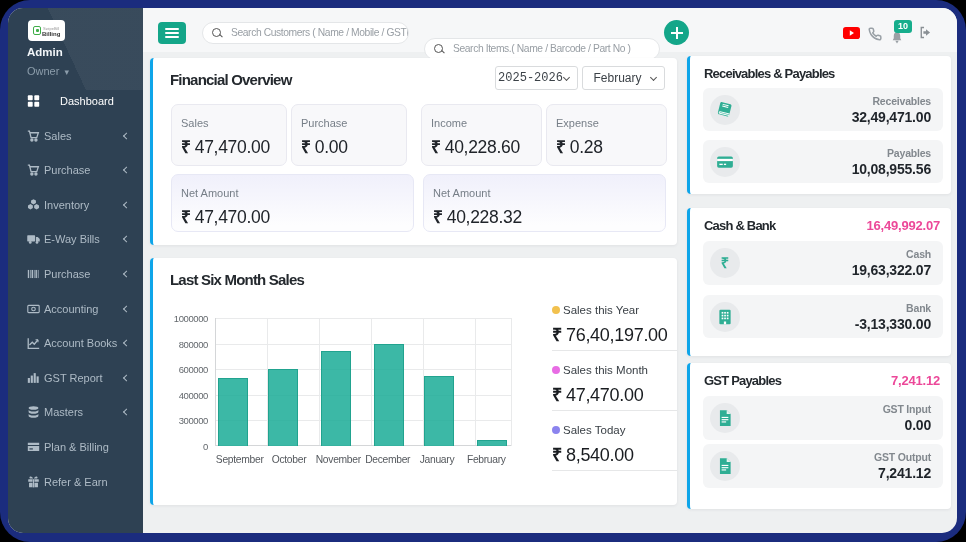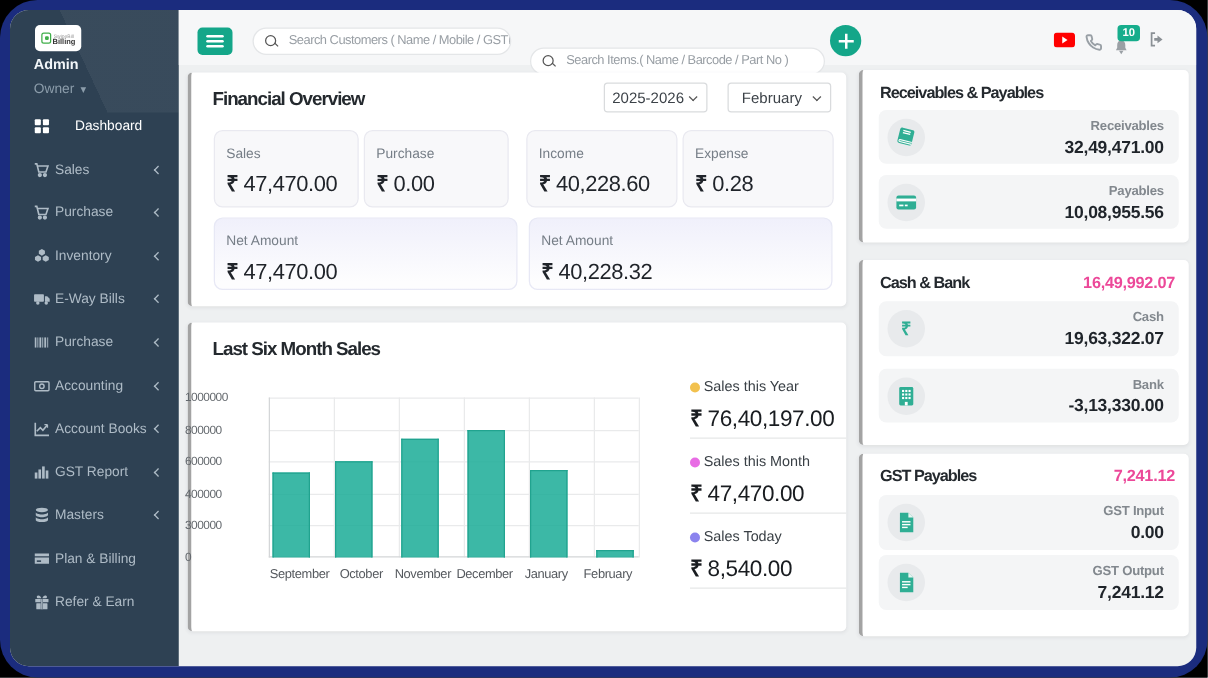--- a/index.html
+++ b/index.html
@@ -38,39 +38,39 @@
 .srch .mg:before { content:""; position:absolute; left:0; top:0; width:7px; height:7px; border:1.3px solid #555; border-radius:50%; }
 .srch .mg:after { content:""; position:absolute; left:7px; top:7px; width:3.5px; height:1.3px; background:#555; transform:rotate(45deg); }
 .srch span { position:absolute; left:28px; top:0; white-space:nowrap; }
 .s1 { left:59px; width:207px; }
 .s2 { left:281px; width:236px;margin-top:16px; }
 .plusbtn { position:absolute; left:521px; top:12px; width:25px; height:25px; background:#14a689; border-radius:50%; }
 .plusbtn:before { content:""; position:absolute; left:6.5px; top:11.5px; width:12px; height:2px; background:#fff; }
 .plusbtn:after { content:""; position:absolute; left:11.5px; top:6.5px; width:2px; height:12px; background:#fff; }
 .tico { position:absolute; top:0; }
 
-.card { position:absolute; background:#fff; border-radius:4px; border-left:3px solid #a3a3a3;
+.card { position:absolute; background:#fff; border-radius:4px; border-left:3px solid #0ea5e9;
   box-shadow:0 1px 3px rgba(60,70,80,0.08); }
 .card .ttl { position:absolute; font-size:15px; font-weight:bold; color:#24292e; letter-spacing:-0.8px; }
 
 .fo { left:142px; top:50px; width:527px; height:187px; }
 .sbox { position:absolute; background:#f8f8fa; border:1px solid #e9e9f0; border-radius:7px; }
 .sbox .l { position:absolute; left:9px; top:12px; font-size:11px; color:#767e87; }
 .sbox .v { position:absolute; left:9px; top:29px; font-size:17.5px; color:#20242a; font-weight:normal; letter-spacing:-0.3px; }
 .sbox .v .rs { margin-right:4px; font-weight:bold; }
 .net { background:linear-gradient(180deg,#f0f0fb 0%, #fdfdfe 90%); border:1px solid #e7e8f5; }
 .sel { position:absolute; top:8px; height:24px; background:#fff; border:1px solid #d9dbdd; border-radius:3px;
   font-size:12px; color:#3c4248; text-align:center; line-height:22px; padding-right:12px; }
 .sel .ar { position:absolute; right:8px; top:8px; width:5px; height:5px; border-left:1.3px solid #555; border-bottom:1.3px solid #555; transform:rotate(-45deg); }
 
 .chart { left:142px; top:250px; width:527px; height:247px; }
 .plot { position:absolute; left:62px; top:60px; width:296px; height:128px; border-left:1px solid #d4d6d8; border-bottom:1px solid #d4d6d8; }
 .gl { position:absolute; background:#e9eaeb; }
 .bar { position:absolute; bottom:0; width:30px; background:rgba(26,171,150,0.85); border:1.5px solid #21a38f; border-bottom:none; }
-.ylb { position:absolute; right:469px; font-size:9.5px; letter-spacing:-0.4px; color:#63686d; text-align:left; width:60px; }
+.ylb { position:absolute; right:469px; font-size:9.5px; letter-spacing:-0.4px; color:#63686d; text-align:right; width:60px; }
 .xlb { position:absolute; top:196px; font-size:10.3px; letter-spacing:-0.3px; color:#55595e; text-align:center; width:60px; }
 .lrow { position:absolute; left:399px; width:124px; }
 .lrow .dt { position:absolute; left:0; top:2px; width:8px; height:8px; border-radius:50%; }
 .lrow .lt { position:absolute; left:11px; top:0; font-size:11.5px; color:#3a4046; white-space:nowrap; }
 .lrow .lv { position:absolute; left:0; top:18px; font-size:18px; letter-spacing:-0.3px; color:#191c20; font-weight:normal; white-space:nowrap; }
 .ldiv { position:absolute; left:399px; width:125px; height:1px; background:#e6e7e8; }
 
 .rc { left:679px; width:264px; }
 .rc .ttl { left:14px; top:10px; font-size:13px; }
 .rc .tv { position:absolute; right:11px; top:10px; font-size:13px; font-weight:bold; color:#ec4899; letter-spacing:-0.2px; }
@@ -260,21 +260,21 @@
           </svg>
       <div style="position:absolute; left:4px; top:-11px; width:18px; height:13px; background:#16ad8c; border-radius:3px; color:#fff; font-size:9px; font-weight:bold; text-align:center; line-height:13px;">10</div></div>
     <div class="tico" style="left:776px; top:17px;"><svg width="13" height="13" viewBox="0 0 16 16">
             <path fill="none" stroke="#8a9095" stroke-width="1.7" d="M6.2 1.8H2.8v12.4h3.4"></path>
             <path fill="#8a9095" d="M8.6 4.1 13.6 8l-5 3.9V9.4H5.4V6.6h3.2z"></path>
           </svg></div>
   </header>
 
   <section class="card fo">
     <div class="ttl" style="left:17px; top:13px;">Financial Overview</div>
-    <div class="sel" style="left:330px; width:83px;">2025-2026<span class="ar"></span></div>
+    <div class="sel" style="left:342px; width:83px;font-family:Liberation Mono, monospace;">2025-2026<span class="ar"></span></div>
     <div class="sel" style="left:429px; width:83px;">February<span class="ar"></span></div>
     <div class="sbox" style="left:18px; top:46px; width:116px; height:62px;">
           <span class="l">Sales</span>
           <span class="v"><span class="rs">₹</span>47,470.00</span>
         </div>
     <div class="sbox" style="left:138px; top:46px; width:116px; height:62px;">
           <span class="l">Purchase</span>
           <span class="v"><span class="rs">₹</span>0.00</span>
         </div>
     <div class="sbox" style="left:268px; top:46px; width:121px; height:62px;">

